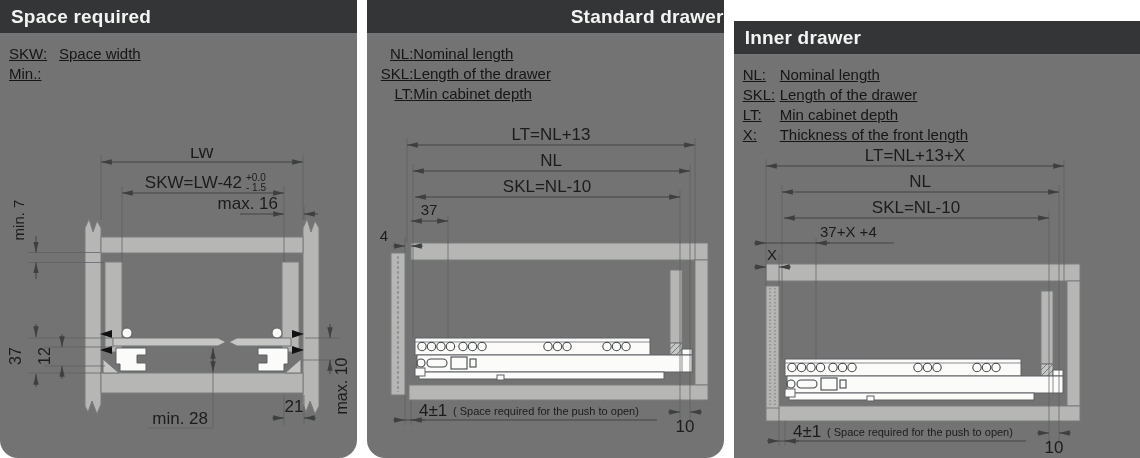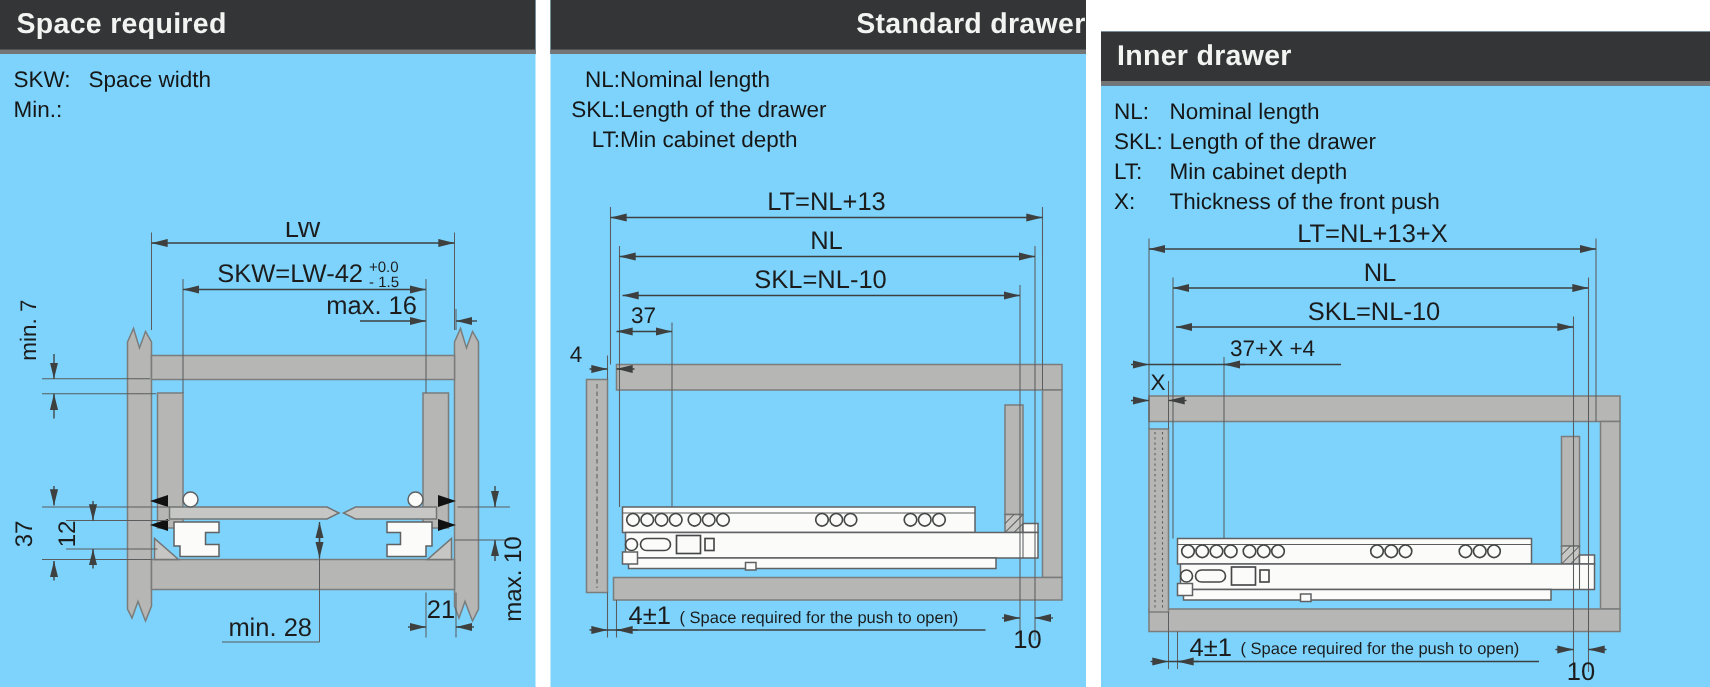--- a/index.html
+++ b/index.html
@@ -1,24 +1,24 @@
 <!DOCTYPE html>
 <html><head>
 <meta charset="utf-8">
 <style>
   html,body{margin:0;padding:0;background:#ffffff;}
   body{width:1140px;height:458px;overflow:hidden;font-family:"Liberation Sans",sans-serif;}
   .wrap{display:flex;width:1140px;height:458px;background:#ffffff;}
-  .panel{position:relative;background:#7dd3fc;height:458px;box-sizing:border-box;}
+  .panel{position:relative;background:#737373;height:458px;box-sizing:border-box;border-radius:18px;}
   .panel.p1{width:372px;margin-right:10px;}
   .panel.p2{width:371px;margin-right:10px;text-align:right;}
   .panel.p3{width:423px;margin-top:21px;}
   .hdr{height:33px;background:#333537;border-bottom:3px solid #737577;color:#f3f3f2;
        font-size:19px;font-weight:700;line-height:33px;padding-left:11px;letter-spacing:.2px;}
-  .legend{padding:8px 8px 0 9px;font-size:15px;line-height:20px;color:#161616;}
+  .legend{padding:8px 8px 0 9px;font-size:15px;line-height:20px;color:#161616;text-decoration:underline;}
   .legend .row{display:flex;}
   .legend .abbr{flex:0 0 50px;}
   .p2 .legend .abbr,.p3 .legend .abbr{flex:0 0 37px;}
   .drawing{position:absolute;left:0;bottom:0;display:block;}
   
   .dim{stroke:#3e4040;stroke-width:0.9;fill:none;}
   .ext{stroke:#5a5c5d;stroke-width:0.7;fill:none;}
   .wood{fill:#b6b7b5;stroke:#7b7d7c;stroke-width:1;}
   .wood2{fill:#c6c7c5;stroke:#737575;stroke-width:1;}
   .wht{fill:#fbfbfa;stroke:#5f6163;stroke-width:1;}
@@ -285,21 +285,21 @@
       <div class="row">
           <span class="abbr">SKL:</span>
           <span>Length of the drawer</span>
         </div>
       <div class="row">
           <span class="abbr">LT:</span>
           <span>Min cabinet depth</span>
         </div>
       <div class="row">
           <span class="abbr">X:</span>
-          <span>Thickness of the front push</span>
+          <span>Thickness of the front length</span>
         </div>
     </div>
 
     <svg class="drawing" width="377" height="333" viewBox="0 0 377 333">
 
       <rect class="wood" x="32" y="118" width="314" height="17"></rect>
       <rect class="wood" x="333" y="135" width="13" height="125"></rect>
       <rect class="wood" x="32" y="260" width="314" height="15"></rect>
       <g>
         <rect class="wood" x="32" y="140" width="13" height="122"></rect>

